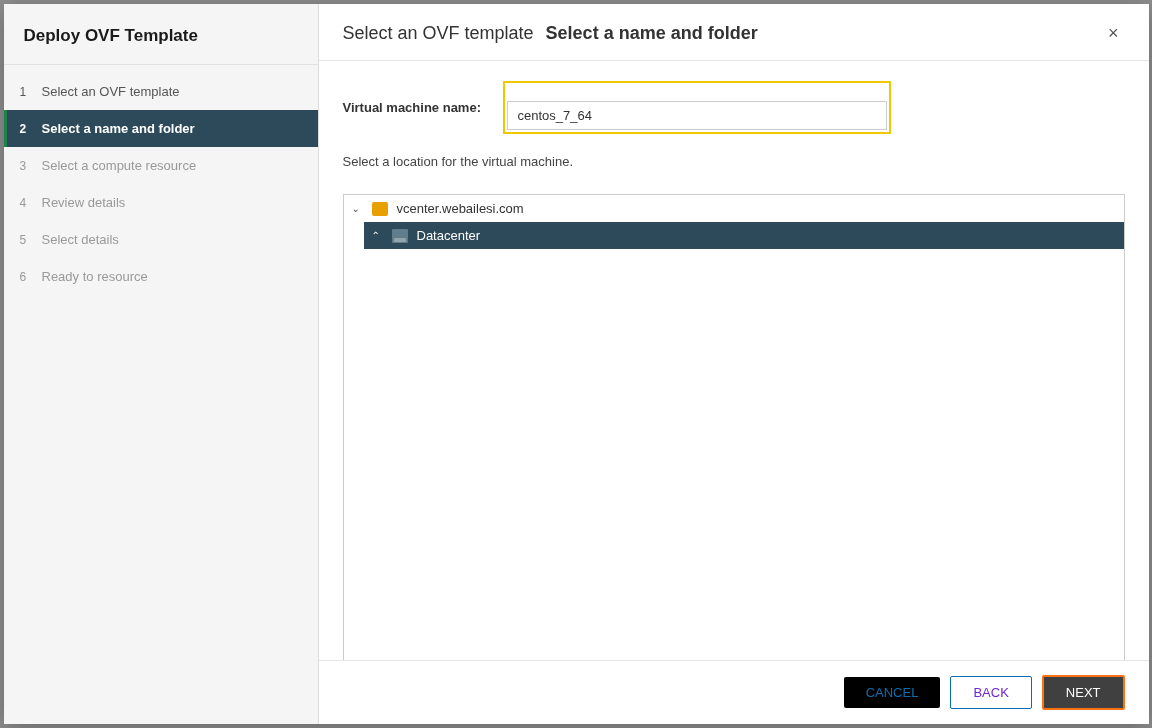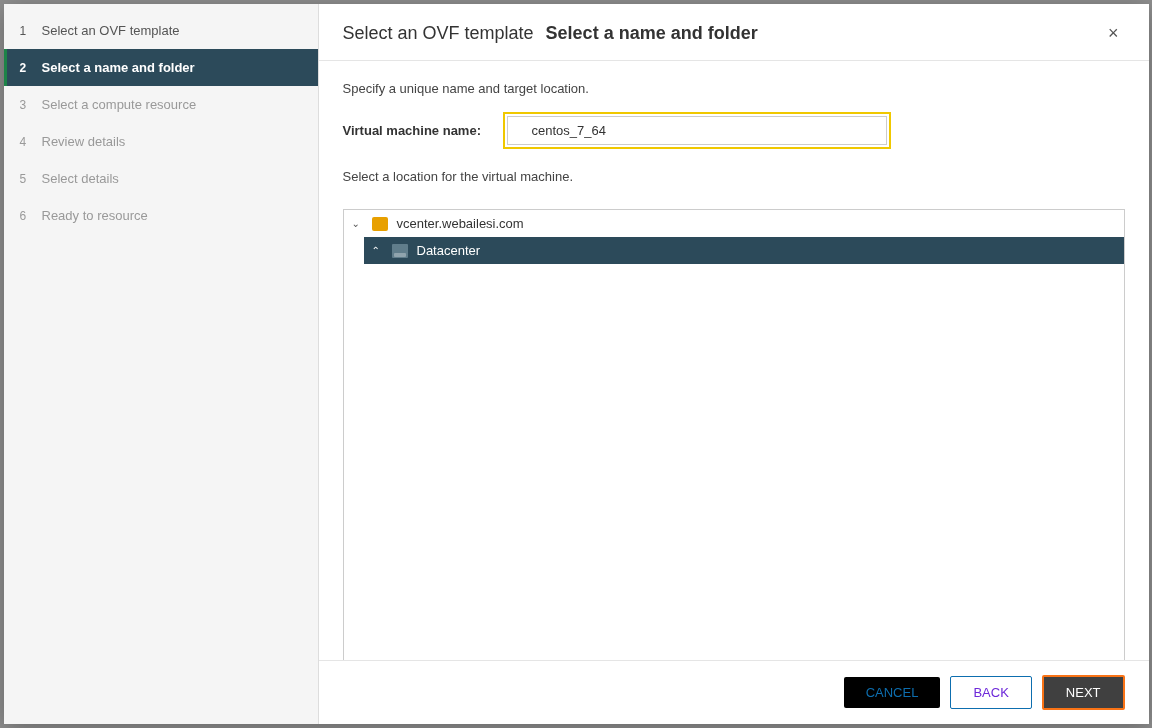--- a/index.html
+++ b/index.html
@@ -170,24 +170,25 @@
     }
 
     .vm-name-input-wrapper {
       border: 2px solid #f0c800;
       padding: 2px;
     }
 
     .vm-name-input {
       border: 1px solid #ccc;
       outline: none;
-      padding: 6px 24px;
+      padding: 6px 10px;
       font-size: 13px;
       width: 380px;
       color: #333;
+      margin-top: 16px;
     }
 
     .location-label {
       font-size: 13px;
       color: #444;
       margin-bottom: 25px;
     }
 
     .tree-container {
       border: 1px solid #ccc;
@@ -268,20 +269,21 @@
       border: 2px solid #f97316;
     }
   </style>
 </head>
 <body>
 
 <div class="dialog-overlay">
   <div class="dialog">
 
     <div class="sidebar">
+      <div class="sidebar-title">Deploy OVF Template</div>
       <div class="sidebar-steps">
 
         <div class="sidebar-step completed">
           <span class="step-number">1</span>
           <span class="step-label">Select an OVF template</span>
         </div>
 
         <div class="sidebar-step active">
           <span class="step-number">2</span>
           <span class="step-label">Select a name and folder</span>
@@ -315,21 +317,20 @@
       <div class="dialog-header">
         <div class="dialog-header-titles">
           <span class="dialog-title-main">Select an OVF template</span>
           <span class="dialog-title-step">Select a name and folder</span>
         </div>
         <button class="close-button">×</button>
       </div>
 
       <div class="content-area">
 
-        <div class="subtitle">Specify a unique name and target location.</div>
 
         <div class="vm-name-row">
           <span class="vm-name-label">Virtual machine name:</span>
           <div class="vm-name-input-wrapper">
             <input class="vm-name-input" type="text" value="centos_7_64" style="">
           </div>
         </div>
 
         <div class="location-label">Select a location for the virtual machine.</div>
 

